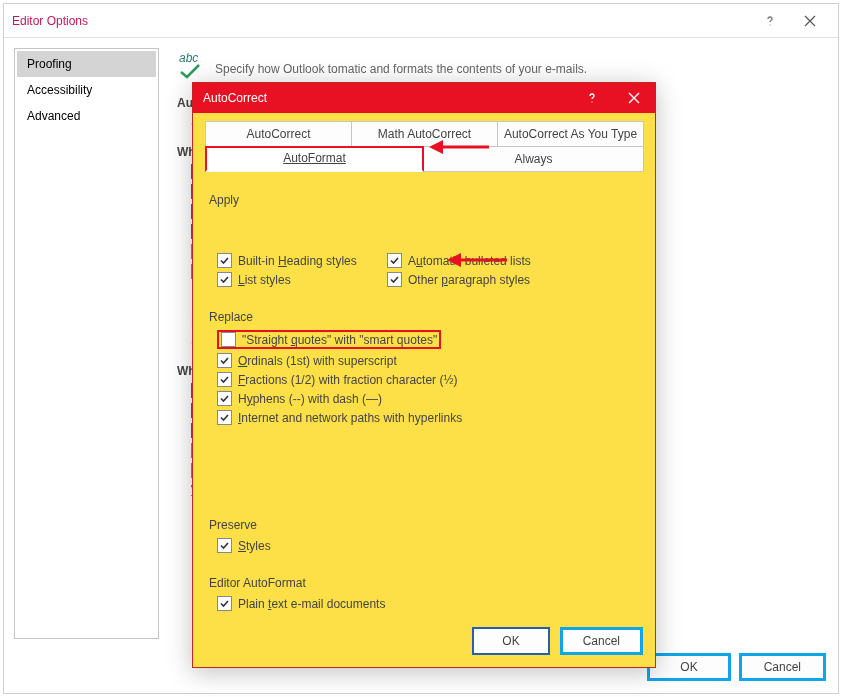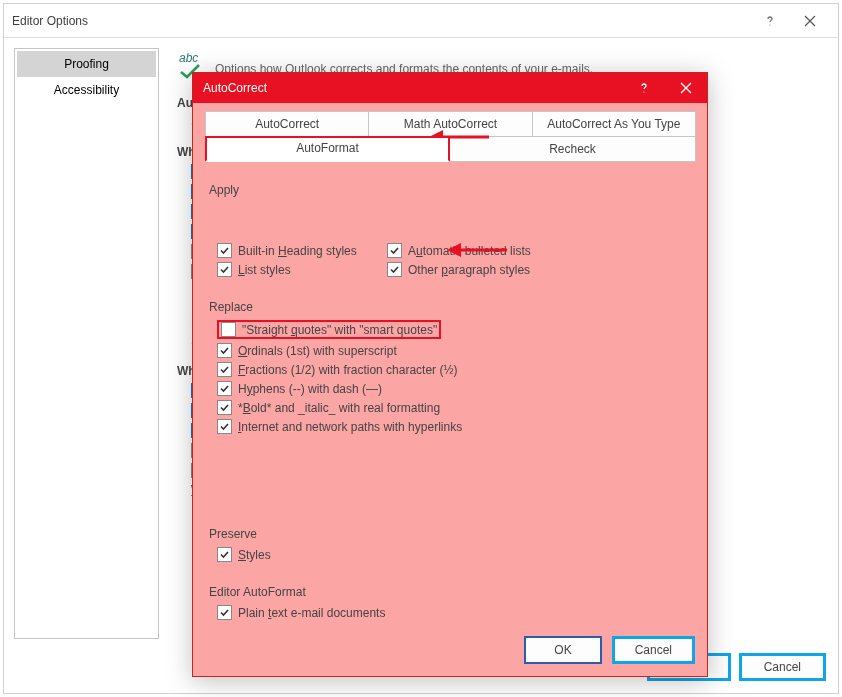--- a/index.html
+++ b/index.html
@@ -1,27 +1,27 @@
 <!DOCTYPE html>
 <html><head>
   <meta charset="utf-8">
   <style>
     * { box-sizing: border-box; margin: 0; padding: 0; font-family: "Segoe UI", Tahoma, sans-serif; font-size: 12px; }
     body { background: #fff; width: 842px; height: 697px; position: relative; overflow: hidden; }
     
     
     .main-window { position: absolute; inset: 3px 3px 3px 3px; border: 1px solid #d0d0d0; background: #fff; }
     .main-titlebar { height: 34px; background: #fff; display: flex; align-items: center; padding: 0 8px; border-bottom: 1px solid #e0e0e0; }
-    .main-titlebar .title { flex: 1; color: #404040; }
+    .main-titlebar .title { flex: 1; color: #be185d; }
     .win-btn { width: 40px; height: 30px; display:flex; align-items:center; justify-content:center; color:#555; }
     .win-btn svg { width: 12px; height: 12px; }
     
     .main-body { display: flex; height: calc(100% - 34px - 44px); }
     .sidebar { width: 145px; border: 1px solid #c5c5c5; margin: 10px 0 10px 10px; padding: 2px; }
-    .sidebar-item { padding: 6px 10px; cursor: default; text-align: center; }
+    .sidebar-item { padding: 6px 10px; cursor: default; }
     .sidebar-item.selected { background: #d4d4d4; }
     
     .content { flex: 1; padding: 14px 18px; position: relative; }
     .intro-row { display: flex; align-items: flex-end; gap: 10px; }
     .abc-icon { width: 28px; height: 28px; }
     .intro-text { color: #666; padding-bottom: 4px; }
     
     .section-title { font-weight: normal; color: #444; margin-top: 16px; }
     .opt-row { display: flex; align-items: center; gap: 6px; margin: 5px 0; padding-left: 14px; }
     .chk { width: 15px; height: 15px; border: 1px solid #888; display:inline-flex; align-items:center; justify-content:center; background:#fff; flex-shrink:0; }
@@ -31,34 +31,34 @@
     .opt-label { color:#444; }
     .opt-label.gray { color:#999; }
     .opt-label u { text-decoration: underline; }
     
     .underline { text-decoration: underline; text-decoration-color:#888; }
     .btn { border:3px solid #0ea5e9; background:#fdfdfd; padding: 4px 18px; color:#444; }
     .btn.tight { padding:3px 10px; margin-left:12px; }
     .footer-btns { position:absolute; bottom:12px; right:12px; display:flex; gap:8px; }
     
     
-    .dlg { position: absolute; left: 192px; top: 72px; width: 516px; background: #fca5a5; border: 1px solid #c2271f; box-shadow: 0 4px 24px rgba(0,0,0,.25); z-index: 10; }
+    .dlg { position: absolute; left: 192px; top: 82px; width: 464px; background: #fde047; border: 1px solid #c2271f; box-shadow: 0 4px 24px rgba(0,0,0,.25); z-index: 10; }
     .ac-titlebar { height: 30px; background: #D83B01; display:flex; align-items:center; color:#fff; }
     .ac-titlebar { background: #E81123; }
     .ac-titlebar { background: #D72D1E; }
     .ac-titlebar { background: #E81123; }
     .ac-title { flex:1; padding-left:10px; font-size:12px; }
     .ac-winbtn { width: 42px; height:30px; display:flex; align-items:center; justify-content:center; }
     .ac-winbtn svg { width:12px; height:12px; stroke:#fff; }
     
     .dlg-body { padding: 8px 12px 12px 12px; }
     .tabrow { display:flex; }
     .tab { flex:1; text-align:center; padding:5px 4px; border:1px solid #c5c5c5; margin-right:-1px; background:#fdfdfd; color:#444; font-size:11px; }
     .tabrow2 { display:flex; margin-top:-1px; }
-    .tab.selected { background:#fff; border-bottom-color:#fff; position:relative; z-index:2; }
+    .tab.selected { background:#fff; border-bottom-color:#fff; position:relative; z-index:2;text-decoration:underline; }
     .tab-hl { border:2px solid #e81123; padding:3px 2px; }
     
     .fieldset { margin-top: 10px; padding: 0 4px; }
     .fieldset-legend { color:#444; margin-bottom:4px;margin-top:21px; }
     .fs-row { display:flex; align-items:center; gap:6px; padding:2px 0 2px 8px; }
     .twocol { display:grid; grid-template-columns: 170px 1fr; margin-top: 44px; }
     
     .highlight-box { border:2px solid #e81123; display:inline-flex; align-items:center; gap:6px; padding:0 2px; }
     
     .dlg-footer { display:flex; justify-content:flex-end; gap:10px; padding-top: 14px; }
@@ -83,29 +83,30 @@
       <svg viewBox="0 0 12 12" stroke="#555" stroke-width="1.2">
           <path d="M1 1 L11 11 M11 1 L1 11"></path>
         </svg>
     </div>
   </div>
 
   <div class="main-body">
     <div class="sidebar">
       <div class="sidebar-item selected"><span>Proofing</span></div>
       <div class="sidebar-item"><span>Accessibility</span></div>
+      <div class="sidebar-item"><span>Advanced</span></div>
     </div>
 
     <div class="content">
       <div class="intro-row">
         <svg class="abc-icon" viewBox="0 0 28 28">
           <text x="2" y="10" font-size="9" font-style="italic" fill="#2b7a78">abc</text>
           <path d="M4 20 L10 25 L22 13" stroke="#2b9e5b" stroke-width="2.5" fill="none"></path>
         </svg>
-        <span class="intro-text">Options how Outlook corrects and formats the contents of your e-mails.</span>
+        <span class="intro-text">Specify how Outlook tomatic and formats the contents of your e-mails.</span>
       </div>
 
       <div class="section-title" style="font-weight:600;">AutoC</div>
       <div class="opt-row">
           <span class="opt-label">Speci</span>
         </div>
 
       <div class="section-title" style="font-weight:600;">When</div>
       <div class="opt-row">
           <span class="chk checked-blue">
@@ -222,21 +223,21 @@
   </div>
 
   <div class="dlg-body">
     <div class="tabrow">
       <div class="tab"><span>AutoCorrect</span></div>
       <div class="tab"><span>Math AutoCorrect</span></div>
       <div class="tab"><span>AutoCorrect As You Type</span></div>
     </div>
     <div class="tabrow2">
       <div class="tab selected tab-hl" style="flex:1.5;"><span>AutoFormat</span></div>
-      <div class="tab" style="flex:1.5;"><span>Recheck</span></div>
+      <div class="tab" style="flex:1.5;"><span>Always</span></div>
     </div>
 
     <div class="red-arrow" style="left:236px; top:54px;">
       <svg viewBox="0 0 60 20">
           <path d="M60 10 L12 10" stroke="#e81123" stroke-width="3"></path>
           <path d="M0 10 L14 3 L14 17 Z" fill="#e81123"></path>
         </svg>
     </div>
 
     <div class="fieldset">
@@ -308,28 +309,20 @@
             </svg>
           </span>
           <span class="opt-label">H<u>y</u>phens (--) with dash (—)</span>
         </div>
       <div class="fs-row">
           <span class="chk checked-outline">
             <svg viewBox="0 0 11 11">
               <path d="M2 5.5 L4.5 8 L9 3" stroke="#333" stroke-width="1.6" fill="none"></path>
             </svg>
           </span>
-          <span class="opt-label">*<u>B</u>old* and _italic_ with real formatting</span>
-        </div>
-      <div class="fs-row">
-          <span class="chk checked-outline">
-            <svg viewBox="0 0 11 11">
-              <path d="M2 5.5 L4.5 8 L9 3" stroke="#333" stroke-width="1.6" fill="none"></path>
-            </svg>
-          </span>
           <span class="opt-label"><u>I</u>nternet and network paths with hyperlinks</span>
         </div>
     </div>
 
     <div class="red-arrow" style="left:254px; top:167px;">
       <svg viewBox="0 0 60 20">
           <path d="M60 10 L12 10" stroke="#e81123" stroke-width="3"></path>
           <path d="M0 10 L14 3 L14 17 Z" fill="#e81123"></path>
         </svg>
     </div>

